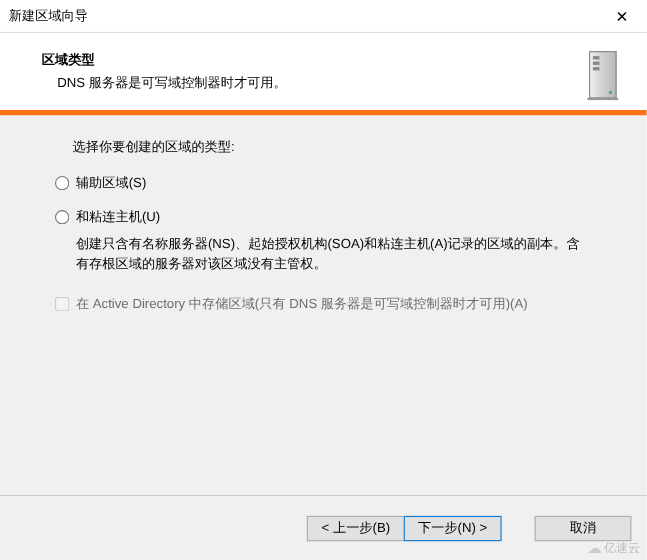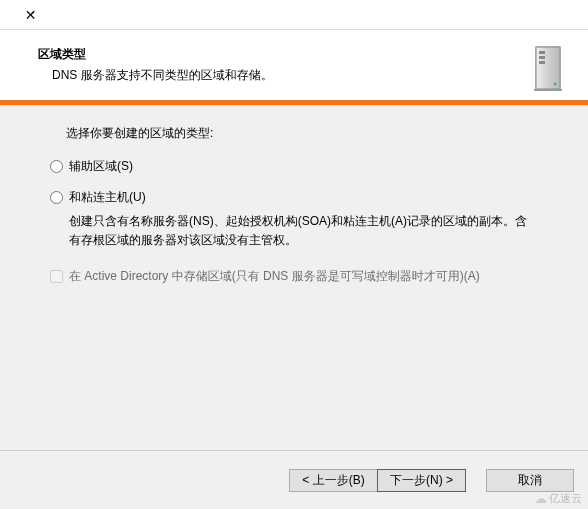--- a/index.html
+++ b/index.html
@@ -110,21 +110,21 @@
     .checkbox-label {
       color: #6d6d6d;
     }
     .button-bar {
       background: #f0f0f0;
       border-top: 1px solid #ccc;
       display: flex;
       justify-content: flex-end;
       align-items: center;
       padding: 12px 14px;
-      gap: 4px;
+      gap: 14px;
       height: 59px;
     }
     .nav-button-group {
       display: flex;
     }
     .btn {
       font-family: inherit;
       font-size: 12px;
       padding: 0 12px;
       height: 23px;
@@ -156,29 +156,30 @@
     }
     .watermark-icon {
       font-size: 13px;
       color: #ccc;
     }
   </style>
 </head>
 <body>
 
 <div class="titlebar">
+  <span class="titlebar-title">新建区域向导</span>
   <div class="close-btn">
     <span>✕</span>
   </div>
 </div>
 
 <div class="header-section">
   <div class="header-text">
     <div class="header-title">区域类型</div>
-    <div class="header-subtitle">DNS 服务器支持不同类型的区域和存储。</div>
+    <div class="header-subtitle">DNS 服务器是可写域控制器时才可用。</div>
   </div>
   <div class="header-icon">
     <svg width="40" height="50" viewBox="0 0 40 50">
       <rect x="6" y="3" width="24" height="42" fill="#d8d8d8" stroke="#999" stroke-width="1"></rect>
       <rect x="6" y="3" width="24" height="42" fill="url(#g1)" stroke="#888"></rect>
       <defs>
         <linearGradient id="g1" x1="0" y1="0" x2="1" y2="0">
           <stop offset="0%" stop-color="#f0f0f0"></stop>
           <stop offset="50%" stop-color="#d0d0d0"></stop>
           <stop offset="100%" stop-color="#b8b8b8"></stop>

